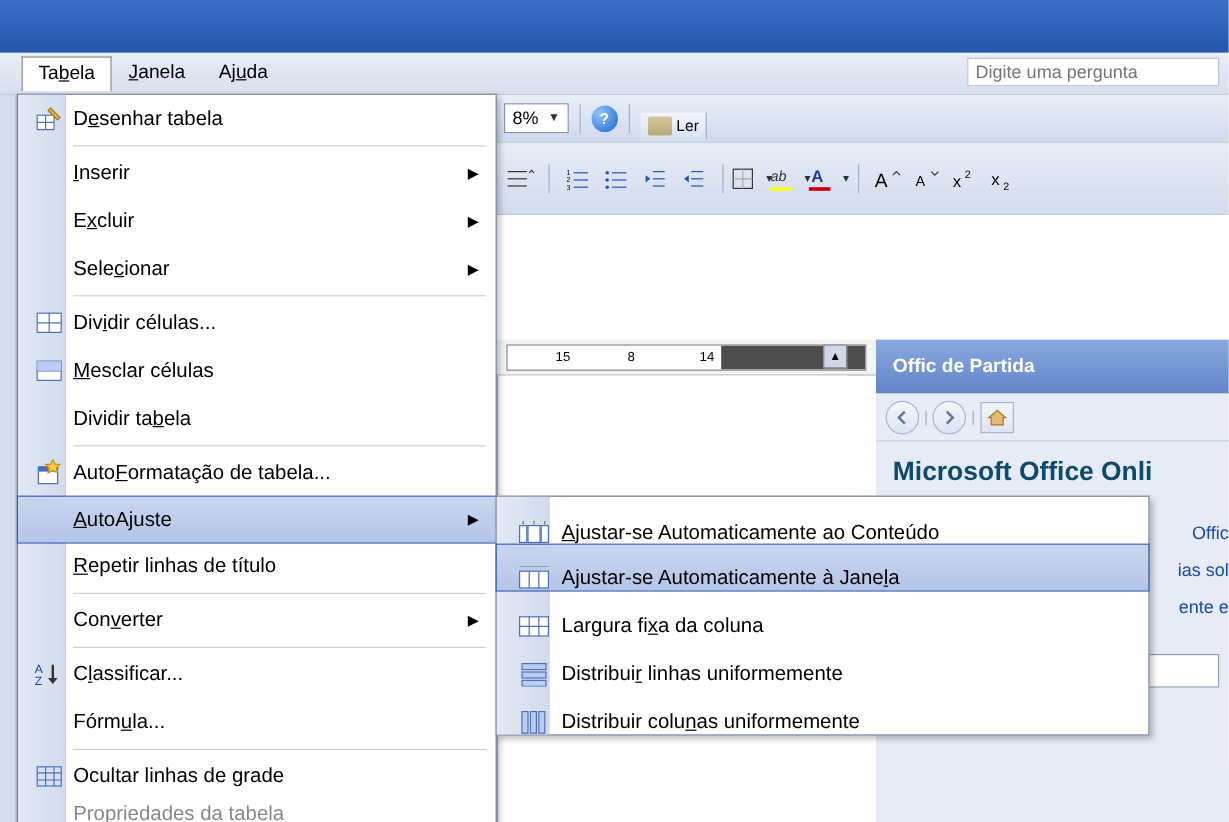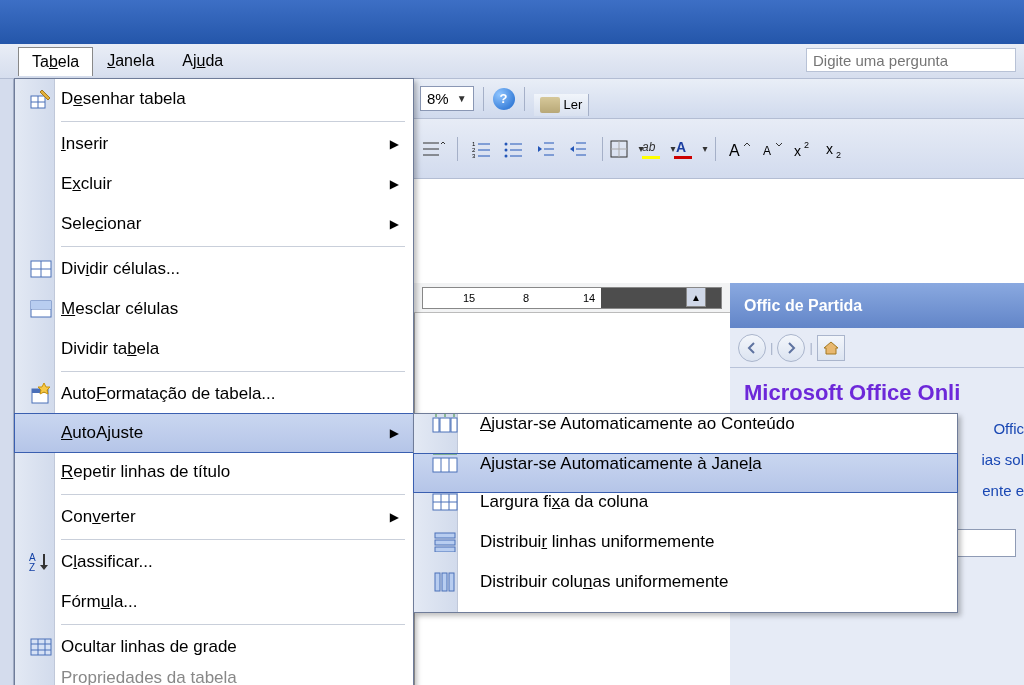--- a/index.html
+++ b/index.html
@@ -198,26 +198,25 @@
   }
   .submenu .iconbar {
     position: absolute;
     left: 0; top: 0; bottom: 0;
     width: 44px;
     background: linear-gradient(to right, #e3e9f4, #d2dbec);
     border-right: 1px solid #c0c8d9;
   }
   .submenu .row {
     display: flex;
-    align-items: flex-start;
+    align-items: flex-end;
     height: 40px;
     padding: 0 8px;
     cursor: pointer;
     position: relative;
-    gap: 12px;
   }
   .submenu .row.highlighted {
     background: linear-gradient(to bottom, #c9d6f0, #b5c5e8);
     border: 1px solid #3a5fb0;
     margin: -1px;
   }
   .submenu .icon-col {
     width: 46px;
     display: flex;
     justify-content: center;
@@ -272,22 +271,22 @@
     top: 368px;
     width: 294px;
     bottom: 0;
     background: #e6ebf6;
     padding: 12px 0 0 14px;
   }
   .taskpane-title {
     font-family: Arial, sans-serif;
     font-size: 22px;
     font-weight: bold;
-    color: #6d28d9;
-    margin-bottom: 14px;
+    color: #0c4a6e;
+    margin-bottom: 30px;
   }
   .taskpane-link {
     color: #1947b3;
     font-size: 15px;
     margin-bottom: 14px;
     cursor: pointer;
     text-align: right;
   }
   .search-box {
     margin-top: 30px;

